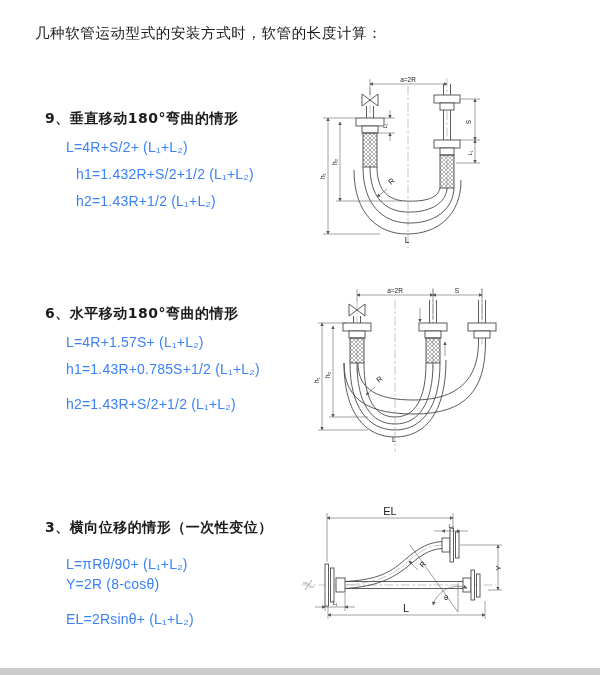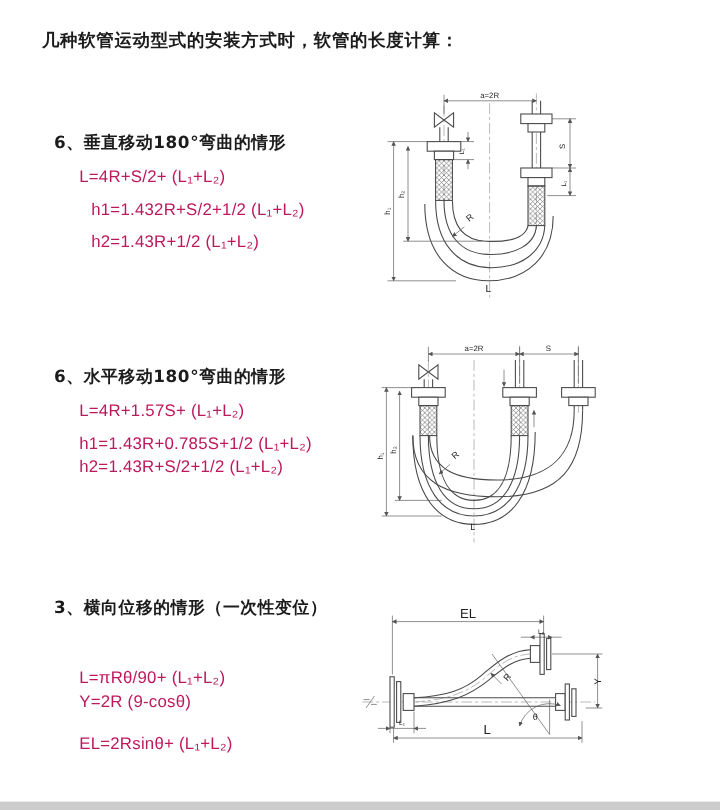--- a/index.html
+++ b/index.html
@@ -2,56 +2,56 @@
 <html><head>
 <meta charset="utf-8">
 <style>
   html,body{margin:0;padding:0}
   body{
     width:600px;height:675px;position:relative;overflow:hidden;
     background:#ffffff;color:#1c1c1c;
     font-family:"DejaVu Sans","Liberation Sans",sans-serif;
   }
   .abs{position:absolute;white-space:nowrap}
-  .title{font-size:14.5px;font-weight:700;letter-spacing:.6px}
+  .title{font-size:14.5px;font-weight:400;letter-spacing:.6px}
   .heading{font-size:14px;font-weight:600;letter-spacing:.5px}
-  .formula{font-size:14px;font-family:"Liberation Sans","DejaVu Sans",sans-serif;letter-spacing:.2px;color:#be185d}
+  .formula{font-size:14px;font-family:"Liberation Sans","DejaVu Sans",sans-serif;letter-spacing:.2px;color:#3b82f6}
   svg.diagram{position:absolute;overflow:visible}
   .ln{stroke:#4a4a4a;stroke-width:.9;fill:none}
   .dim{stroke:#555;stroke-width:.55;fill:none}
   .cl{stroke:#8a8a8a;stroke-width:.5;fill:none;stroke-dasharray:9 2.5 2.5 2.5}
   .fl{fill:#ffffff;stroke:#4a4a4a;stroke-width:.9}
   .hz1{fill:url(#hp1);stroke:#4a4a4a;stroke-width:.9}
   .hz2{fill:url(#hp2);stroke:#4a4a4a;stroke-width:.9}
   svg text{fill:#222;font-size:6.5px;font-family:"Liberation Sans","DejaVu Sans",sans-serif}
   svg text.tl{font-size:11px}
   svg text.tm{font-size:8.5px}
   svg text.t8{font-size:8px}
   svg text.t7{font-size:7.5px}
   svg text.ts{font-size:5.5px}
   .scan-edge{position:absolute;left:0;top:668px;width:600px;height:7px;background:#cccccc}
 </style>
 </head>
 <body>
 
 <div class="abs title" style="left:35px;top:24px">几种软管运动型式的安装方式时，软管的长度计算：</div>
 
-<div class="abs heading" style="left:45px;top:110px">6、垂直移动180°弯曲的情形</div>
+<div class="abs heading" style="left:45px;top:110px">9、垂直移动180°弯曲的情形</div>
 <div class="abs formula" style="left:66px;top:139px">L=4R+S/2+ (L₁+L₂)</div>
 <div class="abs formula" style="left:76px;top:166px">h1=1.432R+S/2+1/2 (L₁+L₂)</div>
 <div class="abs formula" style="left:76px;top:193px">h2=1.43R+1/2 (L₁+L₂)</div>
 
 <div class="abs heading" style="left:45px;top:305px">6、水平移动180°弯曲的情形</div>
 <div class="abs formula" style="left:66px;top:334px">L=4R+1.57S+ (L₁+L₂)</div>
 <div class="abs formula" style="left:66px;top:361px">h1=1.43R+0.785S+1/2 (L₁+L₂)</div>
-<div class="abs formula" style="left:66px;top:380px">h2=1.43R+S/2+1/2 (L₁+L₂)</div>
-
-<div class="abs heading" style="left:45px;top:498px">3、横向位移的情形（一次性变位）</div>
+<div class="abs formula" style="left:66px;top:396px">h2=1.43R+S/2+1/2 (L₁+L₂)</div>
+
+<div class="abs heading" style="left:45px;top:519px">3、横向位移的情形（一次性变位）</div>
 <div class="abs formula" style="left:66px;top:556px">L=πRθ/90+ (L₁+L₂)</div>
-<div class="abs formula" style="left:66px;top:576px">Y=2R (9-cosθ)</div>
+<div class="abs formula" style="left:66px;top:576px">Y=2R (8-cosθ)</div>
 <div class="abs formula" style="left:66px;top:611px">EL=2Rsinθ+ (L₁+L₂)</div>
 
 <svg class="diagram" style="left:310px;top:70px" width="280" height="190" viewBox="0 0 280 190">
   <defs>
     <marker id="ah1" viewBox="0 0 10 10" refX="9" refY="5" markerWidth="7" markerHeight="7" orient="auto-start-reverse">
       <path d="M0,0 L10,5 L0,10 z" fill="#555"></path>
     </marker>
     <pattern id="hp1" width="4" height="4" patternUnits="userSpaceOnUse">
       <path d="M0,4 L4,0 M0,0 L4,4" stroke="#666" stroke-width="0.5"></path>
     </pattern>

